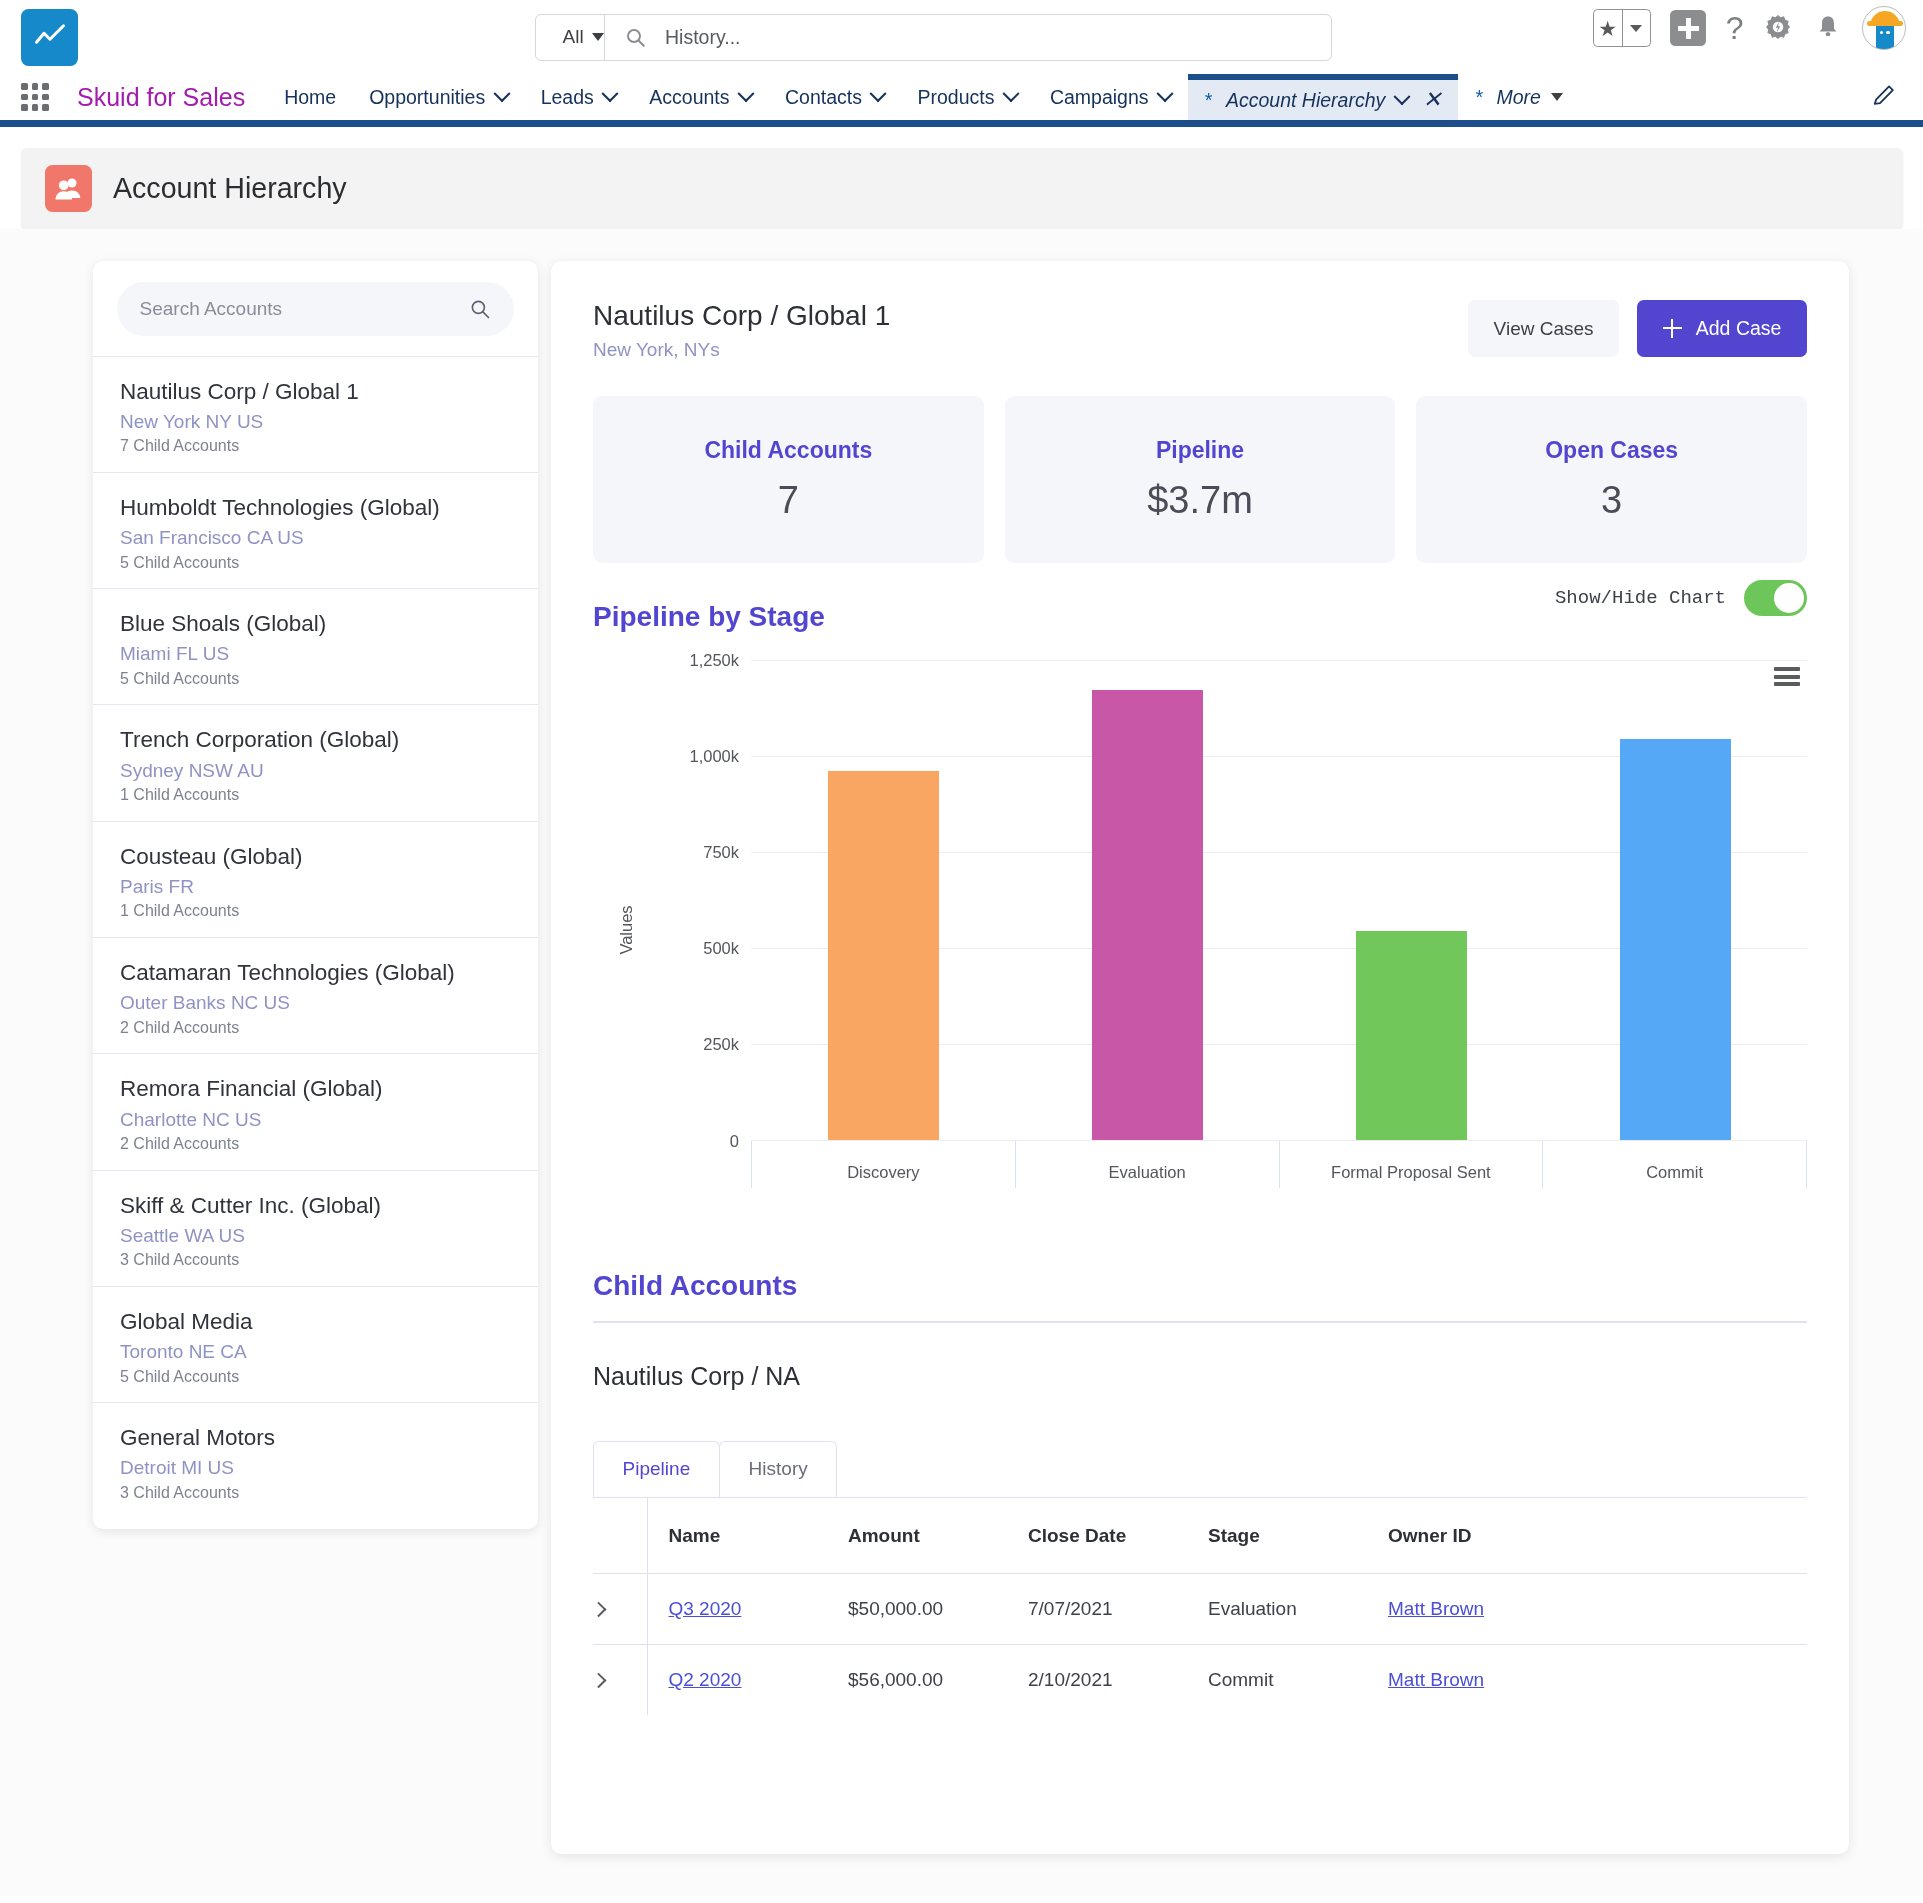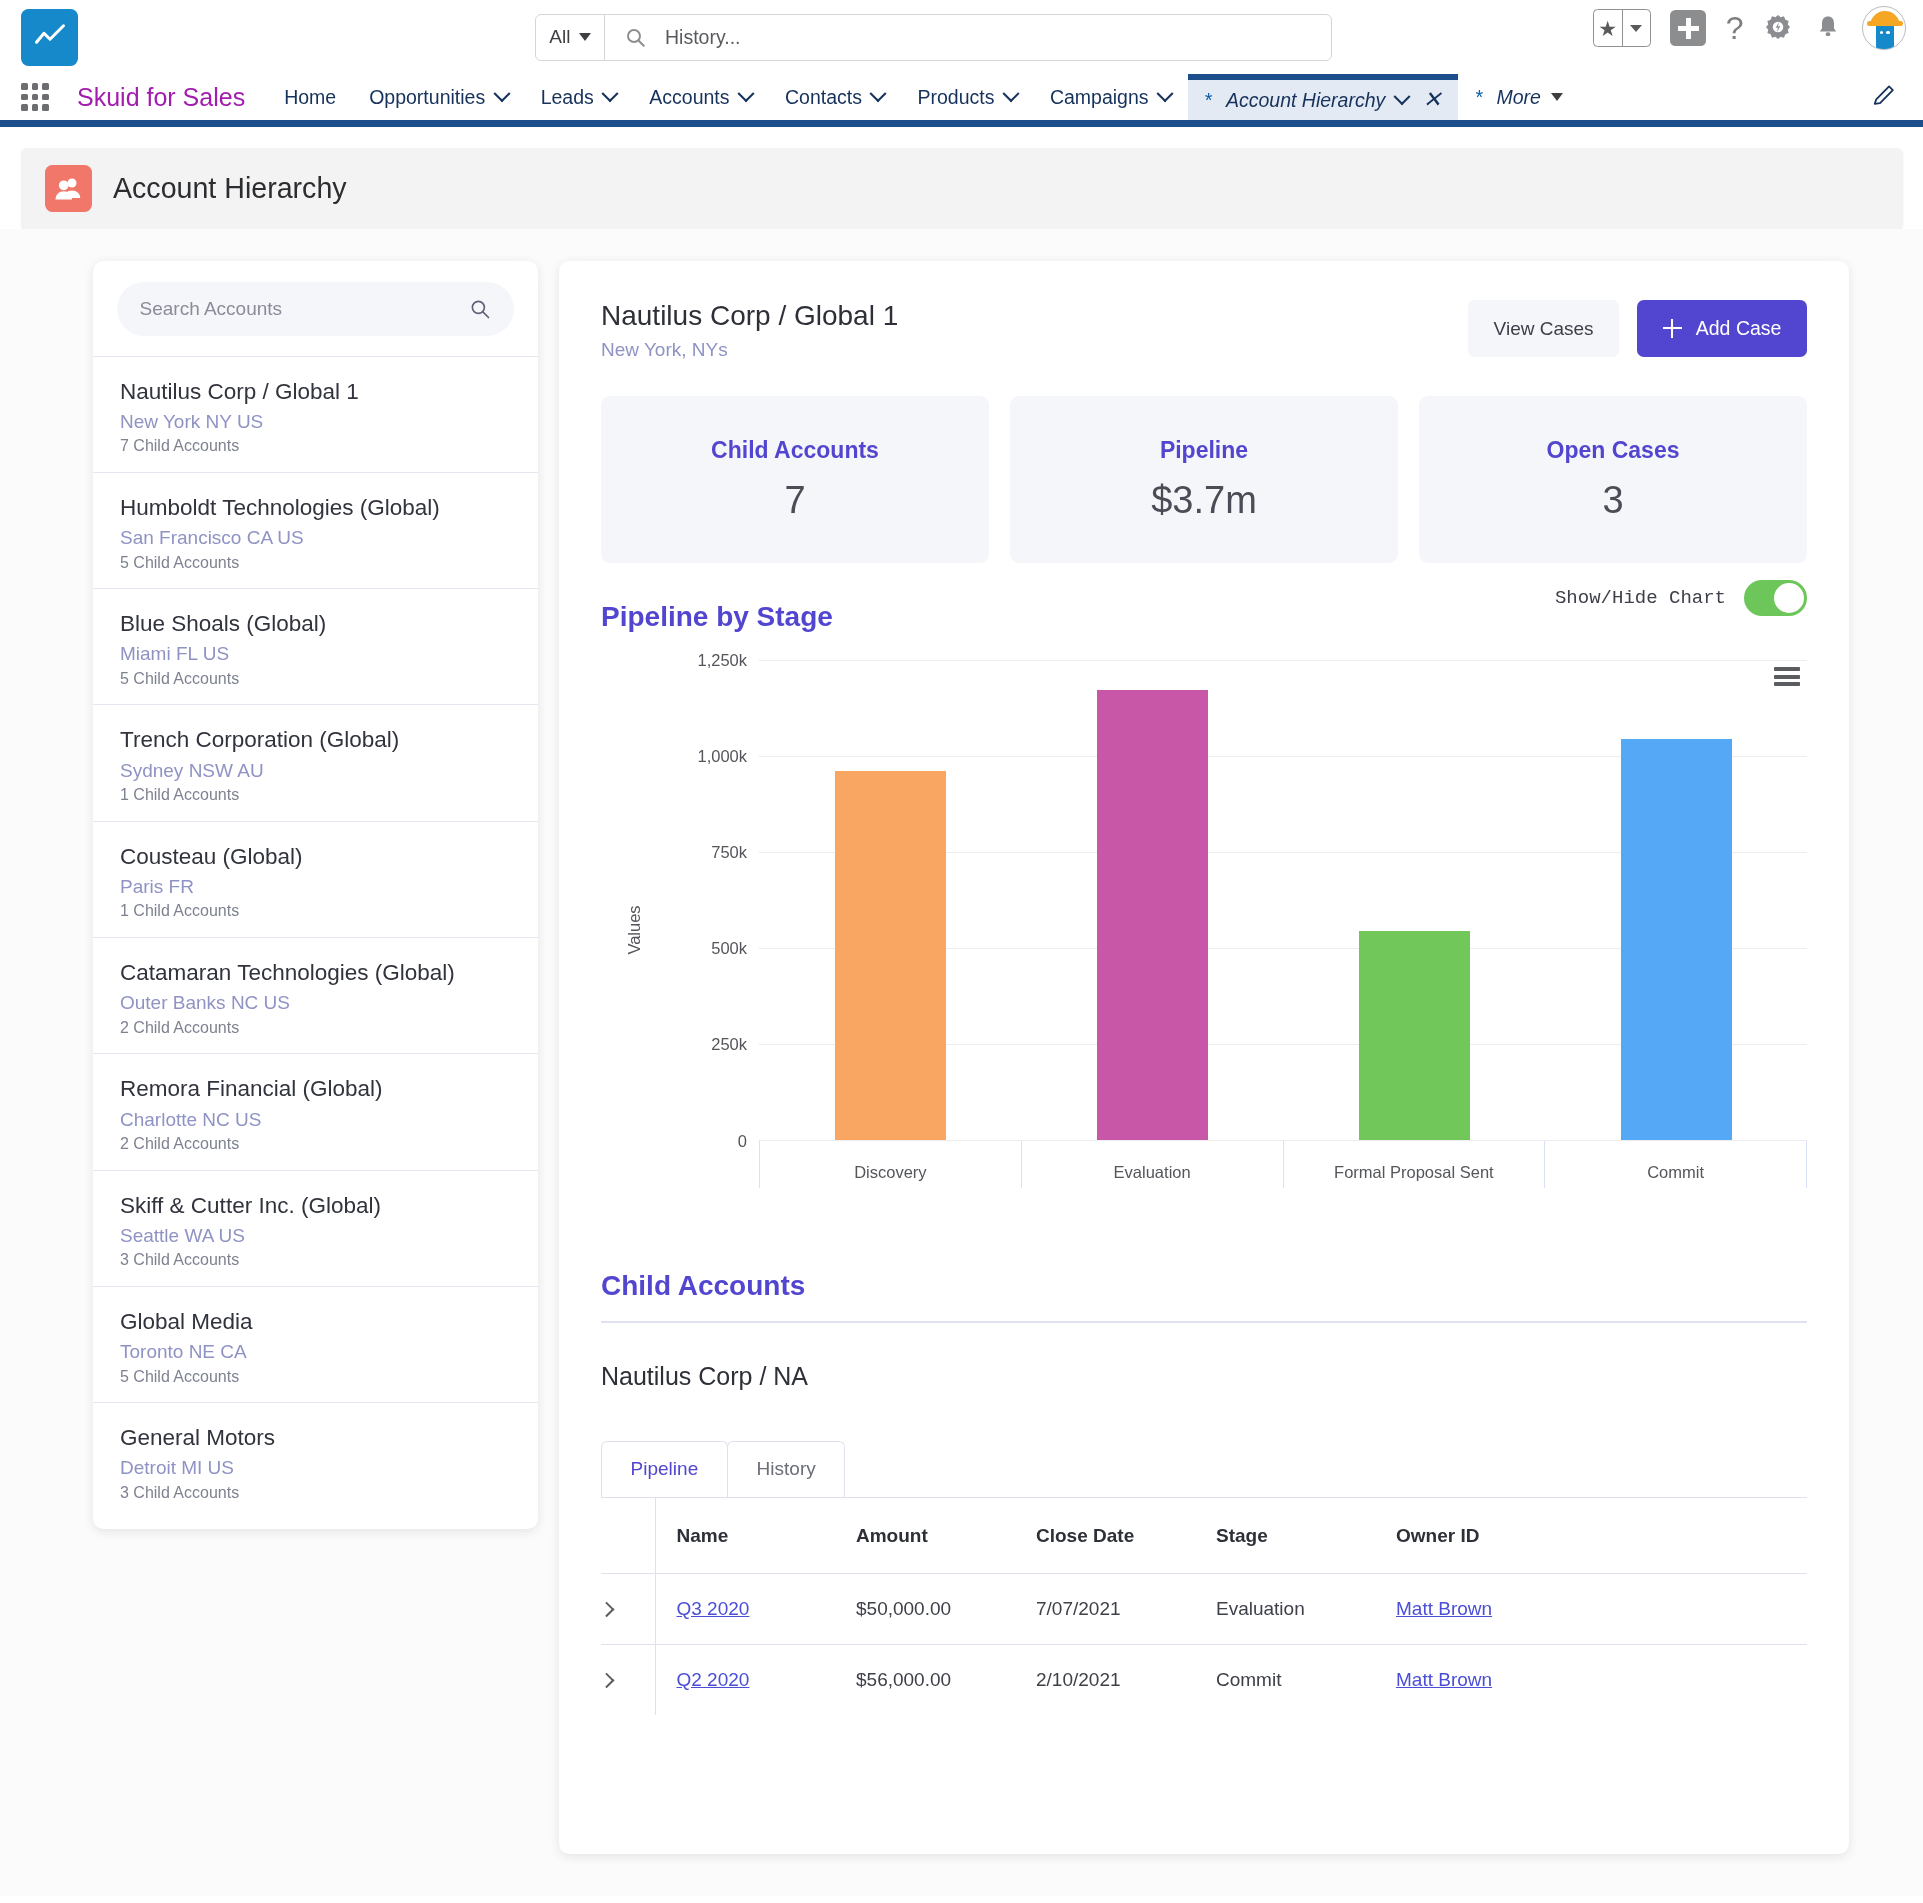--- a/index.html
+++ b/index.html
@@ -35,21 +35,21 @@
     top: 13.5px;
     width: 797px;
     height: 47px;
     display: flex;
     border: 0.8px solid #d4d6d9;
     border-radius: 6px;
     background: #fff;
   }
   .gs-scope {
     width: 69px;
-    display: flex; align-items: center; justify-content: center;
+    display: flex; align-items: center; justify-content: flex-end;
     gap: 8.3px;
     border-right: 0.8px solid #d4d6d9;
     font-size: 19px;
     color: #3d3f42;
   }
   .caret-down {
     width: 0; height: 0;
     border-left: 6.8px solid transparent;
     border-right: 6.8px solid transparent;
     border-top: 8.3px solid #3d3f42;
@@ -212,21 +212,21 @@
     background: #f1776a;
     border-radius: 7.5px;
     display:flex; align-items:center; justify-content:center;
   }
   .ph-icon svg { width: 30px; height: 30px; }
   .ph-title { font-size: 28.6px; color: #2b2d30; font-weight: 400; }
 
   
   .main-body {
     display: flex;
-    gap: 21px;
+    gap: 13px;
     padding: 32px 75px 0 93px;
     background: #fbfbfb;
     height: calc(1903px - 74px - 60px - 102px);
   }
 
   
   .acct-card {
     width: 445px;
     flex: 0 0 445px;
     background: #fff;

